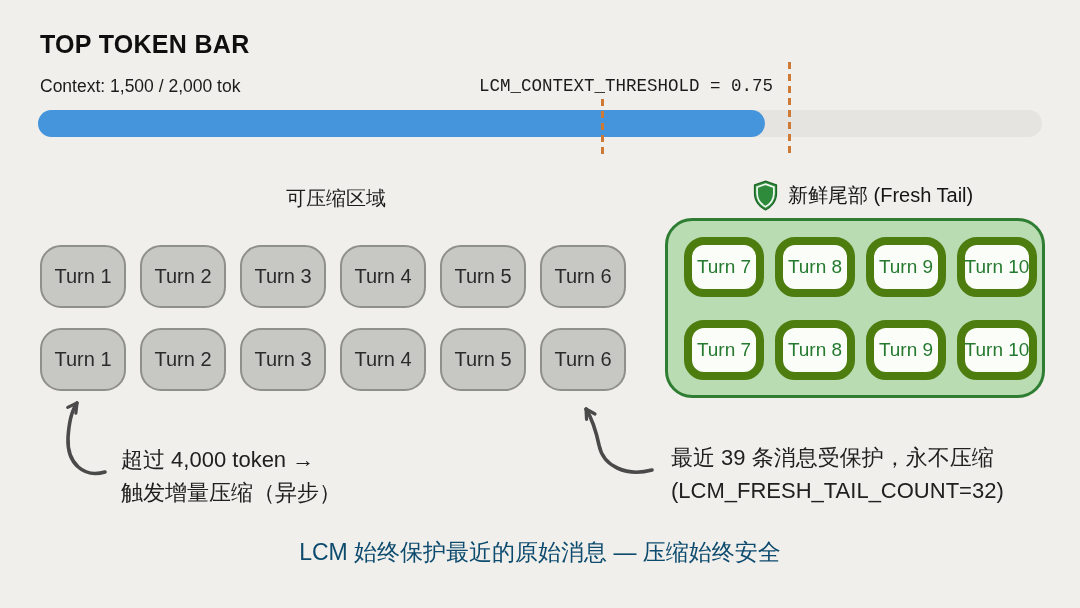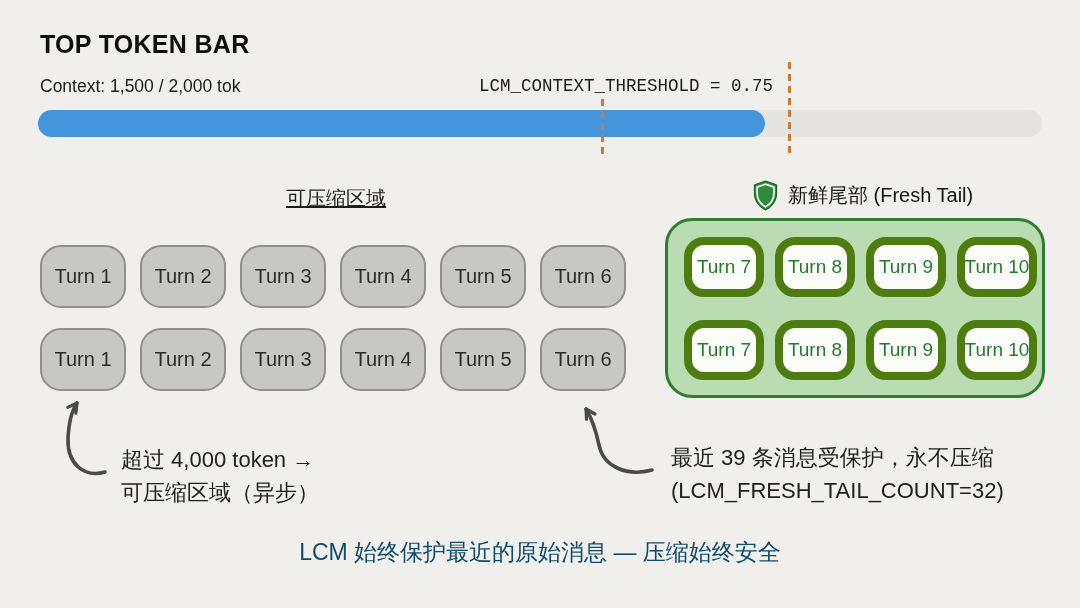--- a/index.html
+++ b/index.html
@@ -62,21 +62,20 @@
   }
   .dash-current { left: 601px; top: 99px; height: 58px; }
   .dash-threshold { left: 788px; top: 62px; height: 94px; }
 
   .region-label {
     position: absolute;
     left: 286px; top: 185px;
     font-size: 20px;
     font-weight: 500;
     color: #1d1d1d;
-    text-decoration: underline;
   }
 
   .fresh-header {
     position: absolute;
     left: 752px; top: 180px;
     display: flex;
     align-items: center;
     gap: 9px;
     font-size: 20px;
     font-weight: 500;
@@ -226,21 +225,21 @@
     </defs>
     <path d="M 49 78 C 28 84, 11 70, 12 44 C 13 27, 16 16, 21 9" fill="none" stroke="#4a4a4a" stroke-width="3.6" stroke-linecap="round" marker-end="url(#ah)"></path>
   </svg>
 
   <svg class="arrow-svg arrow-right" width="92" height="82">
     <path d="M 78 74 C 52 81, 29 70, 25 49 C 22 35, 17 21, 12 13" fill="none" stroke="#4a4a4a" stroke-width="3.6" stroke-linecap="round" marker-end="url(#ah)"></path>
   </svg>
 
   <div class="annot annot-left">
     <div>超过 4,000 token →</div>
-    <div>可压缩区域（异步）</div>
+    <div>触发增量压缩（异步）</div>
   </div>
 
   <div class="annot annot-right">
     <div>最近 39 条消息受保护，永不压缩</div>
     <div>(LCM_FRESH_TAIL_COUNT=32)</div>
   </div>
 
   <div class="caption">LCM 始终保护最近的原始消息 — 压缩始终安全</div>
 
 </div>

